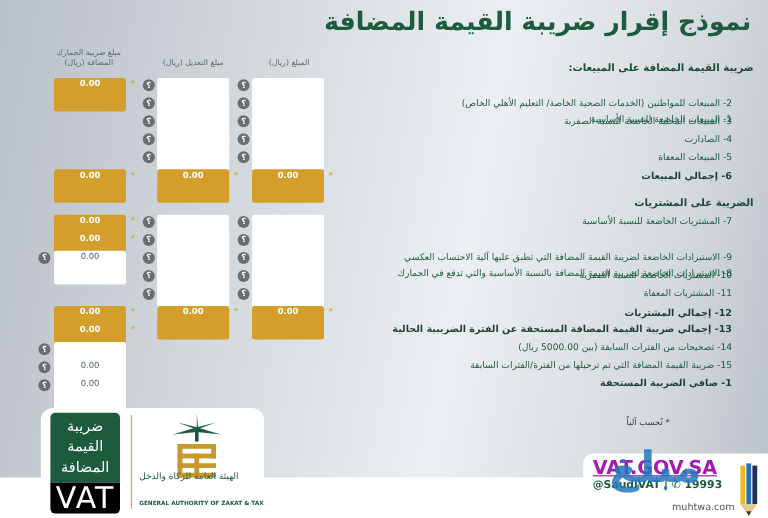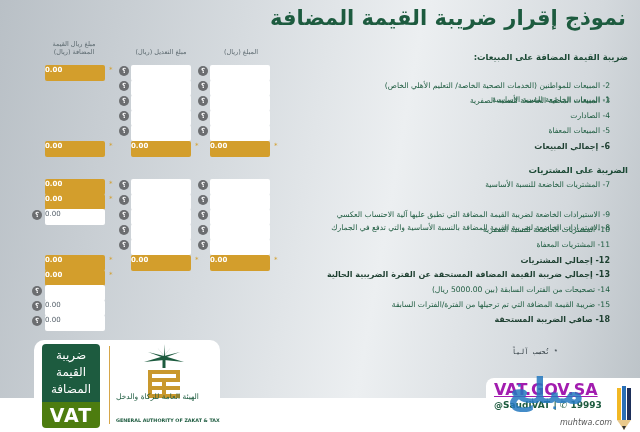--- a/index.html
+++ b/index.html
@@ -20,63 +20,63 @@
   }
   .row-label {
     position: absolute; right: 30px; direction: rtl; font-size: 7.6px; color: #1d5b3f;
     white-space: nowrap; line-height: 10px;
   }
   .row-label.bold { font-weight: bold; color: #1d3f30; font-size: 8px; }
   .col-h {
     position: absolute; font-size: 6.5px; color: #5d6a70; text-align: center; direction: rtl; line-height: 8px;
   }
   .box {
-    position: absolute; height: 16px; width: 60px; border-radius: 2px; background: #ffffff;
-    font-size: 7px; color: #55606a; line-height: 11px;
+    position: absolute; height: 28px; width: 60px; border-radius: 2px; background: #ffffff;
+    font-size: 7px; color: #55606a; text-align: center; line-height: 11px;
   }
   .box.gold { background: #d39e2c; color: #ffffff; font-weight: bold; }
   .q {
     position: absolute; width: 10px; height: 10px; border-radius: 50%; background: #6b6d70;
     color: #fff; font-size: 7px; font-weight: bold; text-align: center; line-height: 10px;
   }
   .star { position: absolute; font-size: 7px; color: #d39e2c; line-height: 11px; }
-  .note { position: absolute; right: 82px; top: 348px; direction: rtl; font-size: 7px; color: #2e3a40; font-family: Liberation Mono, monospace; }
+  .note { position: absolute; right: 82px; top: 348px; direction: rtl; font-size: 7px; color: #2e3a40; }
   .logo-card {
     position: absolute; left: 34px; top: 340px; width: 186px; height: 92px; background: #ffffff;
     border-top-left-radius: 10px; border-top-right-radius: 10px;
   }
   .vat-logo { position: absolute; left: 8px; top: 4px; width: 58px; height: 86px; }
   .vat-green { position: absolute; left: 0; top: 0; width: 58px; height: 58px; background: #1d5b3f; border-radius: 4px 4px 0 0;
     color: #fff; font-size: 12px; text-align: center; line-height: 17px; direction: rtl; padding-top: 3px; }
-  .vat-gold { position: absolute; left: 0; top: 58px; width: 58px; height: 26px; background: #4d7c0f; border-radius: 0 0 4px 4px;
-    color: #fff; font-size: 19px; font-weight: bold; text-align: center; line-height: 26px; letter-spacing: 1px; }
+  .vat-gold { position: absolute; left: 0; top: 58px; width: 58px; height: 26px; background: #000000; border-radius: 0 0 4px 4px;
+    color: #fff; font-size: 25px; font-weight: normal; text-align: center; line-height: 26px; letter-spacing: 1px; }
   .sep { position: absolute; left: 75px; top: 6px; width: 1px; height: 78px; background: #d6a64a; }
   .gazt-emblem { position: absolute; left: 100px; top: 2px; width: 60px; height: 60px; }
   .gazt-ar { position: absolute; left: 82px; top: 52px; font-size: 7.5px; color: #1d5b3f; direction: rtl; white-space: nowrap; font-weight: normal; }
   .gazt-en { position: absolute; left: 82px; top: 78px; font-size: 4.8px; color: #1d5b3f; white-space: nowrap; font-weight: bold; }
   .web-card {
     position: absolute; left: 486px; top: 378px; width: 154px; height: 54px; background: #ffffff;
     border-top-left-radius: 8px;
   }
   .web-url { position: absolute; left: 8px; top: 2px; font-size: 16px; font-weight: bold; color: #a21caf; white-space: nowrap; text-decoration: underline; }
   .web-handle { position: absolute; left: 8px; top: 22px; font-size: 9px; font-weight: bold; color: #1d5b3f; white-space: nowrap; }
   .wm-ar { position: absolute; left: 508px; top: 370px; font-size: 36px; font-weight: bold; color: rgba(35,120,190,0.85); direction: rtl; white-space: nowrap; }
-  .wm-en { position: absolute; left: 560px; top: 418px; font-size: 8px; color: #555; font-style: italic; }
+  .wm-en { position: absolute; left: 560px; top: 418px; font-size: 8px; color: #555; }
   .pencil { position: absolute; left: 616px; top: 386px; width: 16px; height: 44px; }
 </style>
 </head>
 <body>
 
 <div class="panel"></div>
 
 <div class="title">نموذج إقرار ضريبة القيمة المضافة</div>
 
 <div class="col-h" style="left:210px; top:48px; width:62px;">المبلغ (ريال)</div>
 <div class="col-h" style="left:130px; top:48px; width:62px;">مبلغ التعديل (ريال)</div>
-<div class="col-h" style="left:42px; top:40px; width:64px;">مبلغ ريال القيمة المضافة (ريال)</div>
+<div class="col-h" style="left:42px; top:40px; width:64px;">مبلغ ضريبة الجمارك المضافة (ريال)</div>
 
 <div class="section-h" style="top:52px;">ضريبة القيمة المضافة على المبيعات:</div>
 
 <div class="row-label" style="top:66px;margin-top:29px;">1- المبيعات الخاضعة للنسبة الأساسية</div>
 <div class="row-label" style="top:81px;">2- المبيعات للمواطنين (الخدمات الصحية الخاصة/ التعليم الأهلي الخاص)</div>
 <div class="row-label" style="top:96px;">3- المبيعات المحلية الخاضعة للنسبة الصفرية</div>
 <div class="row-label" style="top:111px;margin-left:26px;">4- الصادارت</div>
 <div class="row-label" style="top:126px;">5- المبيعات المعفاة</div>
 <div class="row-label bold" style="top:142px;">6- إجمالي المبيعات</div>
 
@@ -157,21 +157,21 @@
 <div class="box gold" style="left:210px; top:255px;">0.00</div>
 <div class="star" style="left:274px; top:255px;">*</div>
 <div class="box gold" style="left:131px; top:255px;">0.00</div>
 <div class="star" style="left:195px; top:255px;">*</div>
 <div class="box gold" style="left:45px; top:255px;">0.00</div>
 <div class="star" style="left:109px; top:255px;">*</div>
 
 <div class="row-label bold" style="top:270px;">13- إجمالي ضريبة القيمة المضافة المستحقة عن الفترة الضريبية الحالية</div>
 <div class="row-label" style="top:285px;">14- تصحيحات من الفترات السابقة (بين 5000.00 ريال)</div>
 <div class="row-label" style="top:300px;">15- ضريبة القيمة المضافة التي تم ترحيلها من الفترة/الفترات السابقة</div>
-<div class="row-label bold" style="top:315px;">18- صافي الضريبة المستحقة</div>
+<div class="row-label bold" style="top:315px;">1- صافي الضريبة المستحقة</div>
 
 <div class="box gold" style="left:45px; top:270px;">0.00</div>
 <div class="star" style="left:109px; top:270px;">*</div>
 
 <div class="box" style="left:45px; top:285px;"></div>
 <div class="q" style="left:32px; top:286px;">؟</div>
 
 <div class="box" style="left:45px; top:300px;">0.00</div>
 <div class="q" style="left:32px; top:301px;">؟</div>
 

